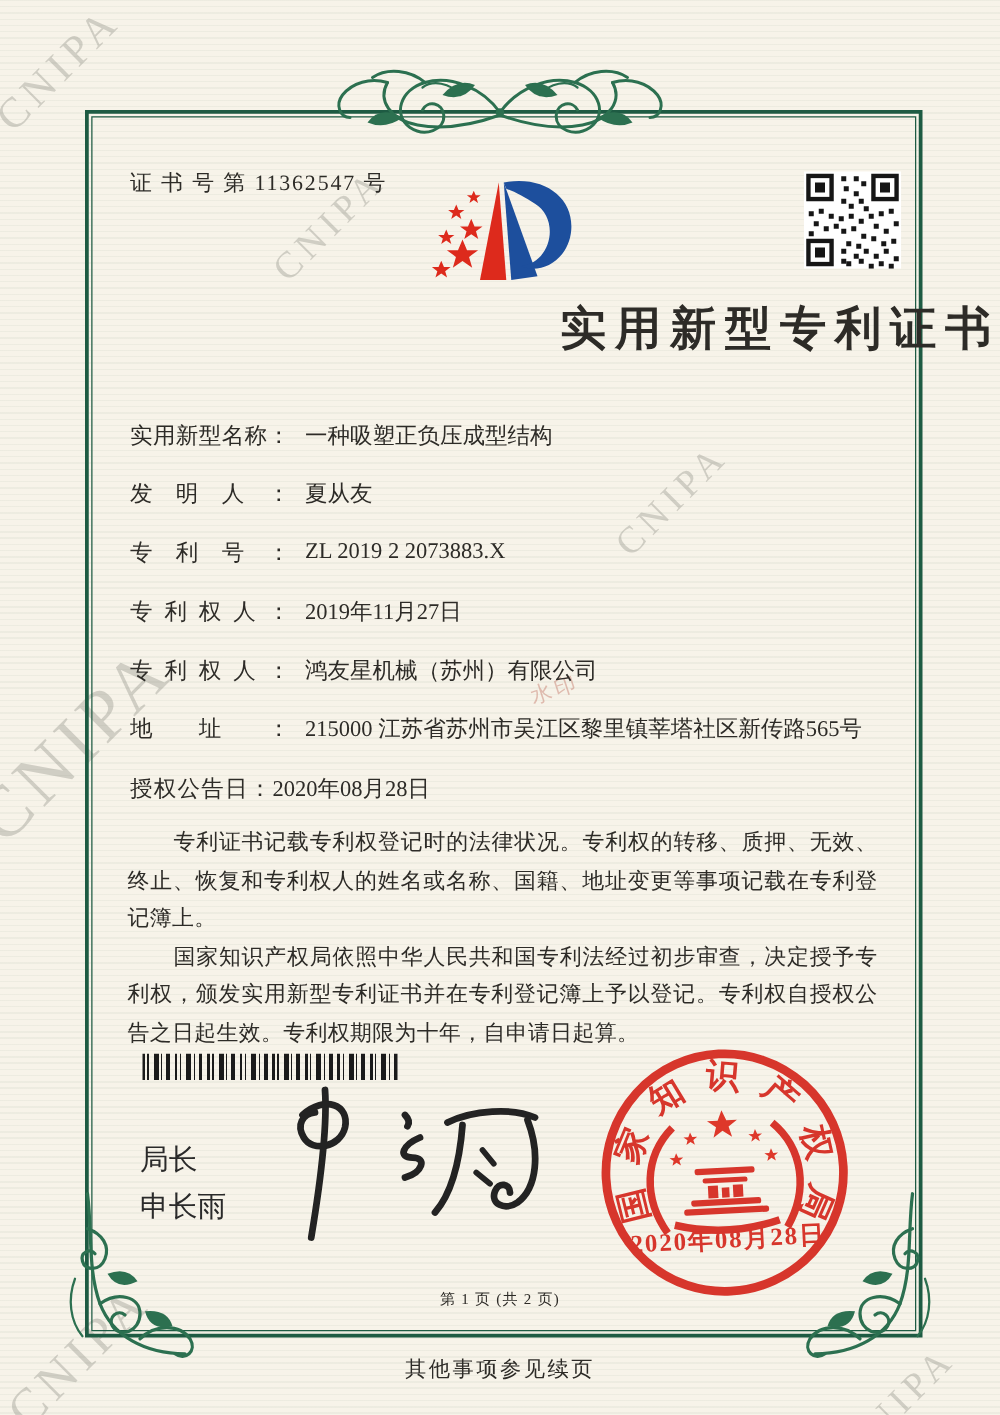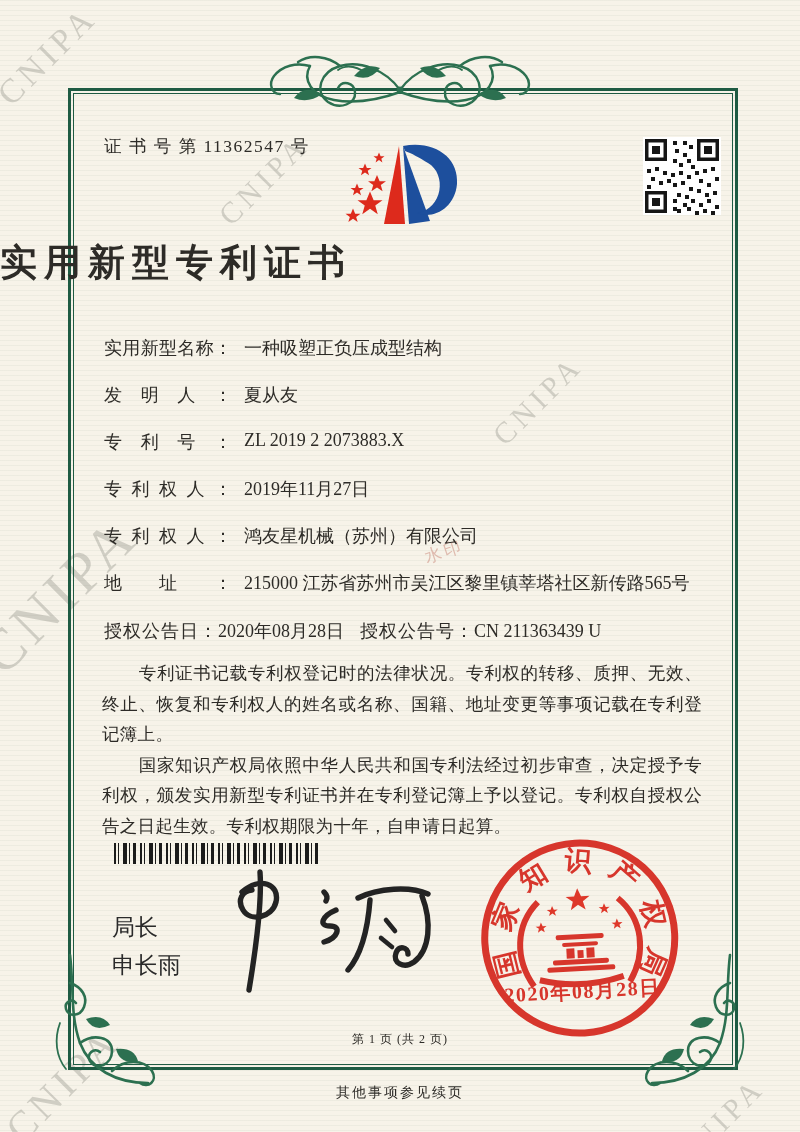--- a/index.html
+++ b/index.html
@@ -9,38 +9,38 @@
     background-image:
       repeating-linear-gradient(180deg, rgba(150,170,150,0.10) 0 1px, rgba(0,0,0,0) 1px 5px);
     font-family:"Liberation Serif","DejaVu Serif",serif;
     color:#2d2b27;
   }
   .frame{position:absolute;left:68px;top:88px;width:664px;height:976px;border:3px solid #1e5b43;}
   .frame-inner{position:absolute;inset:2px;border:1px solid #1e5b43;}
   .wm{position:absolute;color:rgba(128,126,118,0.32);letter-spacing:5px;transform:rotate(-45deg);transform-origin:left top;white-space:nowrap;}
   .wm-red{position:absolute;color:rgba(196,120,105,0.45);transform:rotate(-18deg);font-size:17px;letter-spacing:3px;}
   .cert-no{position:absolute;left:104px;top:134px;font-size:17.5px;letter-spacing:1.5px;text-align:center;}
-  .title{position:absolute;left:0;right:0;top:238px;text-align:left;font-size:37px;font-weight:bold;letter-spacing:7px;margin:0;}
+  .title{position:absolute;left:0;right:0;top:238px;text-align:right;font-size:37px;font-weight:bold;letter-spacing:7px;margin:0;}
   .row{position:absolute;left:104px;width:606px;font-size:18px;white-space:nowrap;}
   .flabel{display:inline-block;width:128px;text-align:justify;text-align-last:justify;vertical-align:top;}
   .fvalue{margin-left:12px;}
   .grant .glabel{letter-spacing:1px;}
   .grant .g2{position:absolute;left:256px;top:0;}
   .paras{position:absolute;left:102px;top:658px;width:600px;font-size:17.5px;line-height:30.5px;text-align:justify;}
   .paras p{margin:0;text-indent:2.1em;letter-spacing:0.3px;}
   .barcode{position:absolute;left:114px;top:843px;width:204px;height:21px;
     background:repeating-linear-gradient(90deg,
       #1b1b1b 0 2px, rgba(0,0,0,0) 2px 4px,
       #1b1b1b 4px 5px, rgba(0,0,0,0) 5px 9px,
       #1b1b1b 9px 13px, rgba(0,0,0,0) 13px 15px,
       #1b1b1b 15px 16px, rgba(0,0,0,0) 16px 19px,
       #1b1b1b 19px 22px, rgba(0,0,0,0) 22px 26px);}
   .signer{position:absolute;left:112px;top:908px;font-family:"Liberation Sans","DejaVu Sans",sans-serif;font-size:23px;line-height:38px;color:#2a2a2a;}
   .pageinfo{position:absolute;left:0;right:0;top:1031px;text-align:center;font-size:12px;letter-spacing:1px;}
-  .footnote{position:absolute;left:0;right:0;top:1084px;text-align:center;font-size:14px;letter-spacing:2px;}
+  .footnote{position:absolute;left:0;right:0;top:1084px;text-align:center;font-size:17px;letter-spacing:2px;}
   .orn-top{position:absolute;left:250px;top:50px;}
   .orn-bl{position:absolute;left:46px;top:953px;}
   .orn-br{position:absolute;left:604px;top:953px;transform:scaleX(-1);}
   .logo{position:absolute;left:325px;top:112px;}
   .qr{position:absolute;left:643px;top:137px;}
   .sig{position:absolute;left:218px;top:866px;}
   .seal{position:absolute;left:468px;top:838px;opacity:0.93;transform:rotate(-3deg);}
 </style>
 </head>
 <body>
@@ -190,23 +190,20 @@
   </div>
   <div class="row" style="top:524px;">
     <span class="flabel">专利权人：</span><span class="fvalue">鸿友星机械（苏州）有限公司</span>
   </div>
   <div class="row" style="top:571px;">
     <span class="flabel">地址：</span><span class="fvalue">215000 江苏省苏州市吴江区黎里镇莘塔社区新传路565号</span>
   </div>
 
   <div class="row grant" style="top:619px;">
     <span class="glabel">授权公告日：</span><span>2020年08月28日</span>
-    <span class="g2">
-      <span class="glabel">授权公告号：</span><span>CN 211363439 U</span>
-    </span>
   </div>
 
   <div class="paras">
     <p>专利证书记载专利权登记时的法律状况。专利权的转移、质押、无效、终止、恢复和专利权人的姓名或名称、国籍、地址变更等事项记载在专利登记簿上。</p>
     <p>国家知识产权局依照中华人民共和国专利法经过初步审查，决定授予专利权，颁发实用新型专利证书并在专利登记簿上予以登记。专利权自授权公告之日起生效。专利权期限为十年，自申请日起算。</p>
   </div>
 
   <div class="barcode"></div>
 
   <div class="signer">

